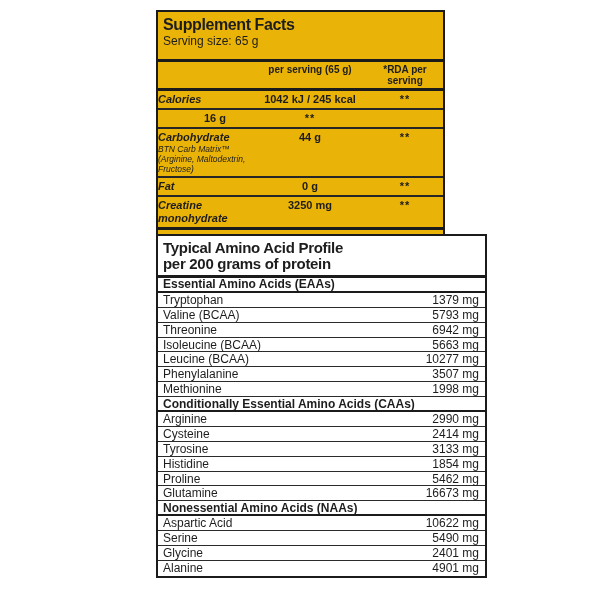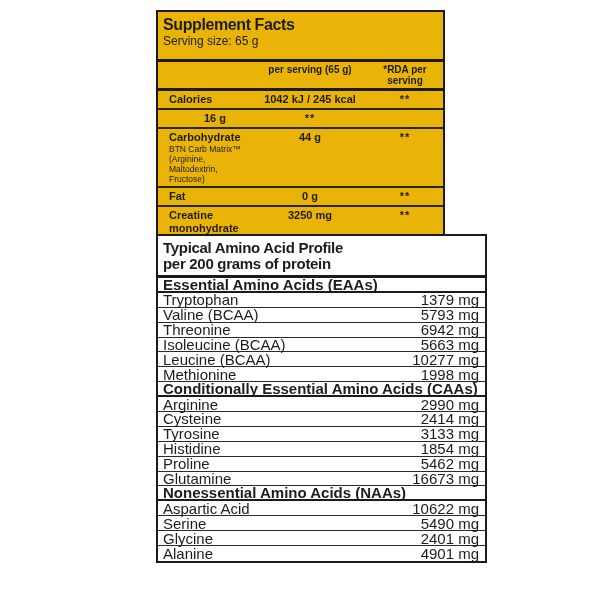--- a/index.html
+++ b/index.html
@@ -32,21 +32,21 @@
   }
   .sf-serving { font-size: 12px; line-height: 13px; margin-top: 1px; }
 
   .sf-colhead {
     display: flex; align-items: flex-start;
     border-top: 3px solid #1b1b1b;
     border-bottom: 3px solid #1b1b1b;
     font-size: 10px; font-weight: bold;
     padding: 2px 0 2px 0;
   }
-  .c-label { flex: 1 1 auto; padding-left: 11px; min-width: 0; }
+  .c-label { flex: 1 1 auto; padding-left: 0; min-width: 0; font-style: italic; }
   .c-val   { width: 114px; flex: 0 0 auto; text-align: center; }
   .c-rda   { width: 76px;  flex: 0 0 auto; text-align: center; }
 
   .sf-row {
     display: flex; align-items: flex-start;
     border-bottom: 2px solid #262626;
     font-size: 11px; line-height: 13px;
     padding: 2px 0 2px 0;
   }
   .sf-row .name { font-weight: bold; }
@@ -69,21 +69,21 @@
     padding: 4px 5px 3px 5px;
     font-size: 15px; font-weight: bold; letter-spacing: -0.3px;
     line-height: 16px;
     border-bottom: 3px solid #1b1b1b;
   }
   .aa-row {
     display: flex; justify-content: space-between; align-items: center;
     box-sizing: border-box;
     height: 14.9px;
     border-bottom: 1.5px solid #2b2b2b;
-    font-size: 15px;
+    font-size: 12px;
     padding: 0 6px 0 5px;
   }
   .aa-row .aa-name  { white-space: nowrap; }
   .aa-row .aa-value { white-space: nowrap; text-align: right; }
   .aa-section {
     font-weight: bold;
     border-bottom: 2.5px solid #1b1b1b;
   }
   .aa-body > :last-child { border-bottom: none; }
 </style>
@@ -178,20 +178,24 @@
     <span class="aa-name">Isoleucine (BCAA)</span>
     <span class="aa-value">5663 mg</span>
   </div>
 
   <div class="aa-row">
     <span class="aa-name">Leucine (BCAA)</span>
     <span class="aa-value">10277 mg</span>
   </div>
 
 
+  <div class="aa-row">
+    <span class="aa-name">Phenylalanine</span>
+    <span class="aa-value">3507 mg</span>
+  </div>
 
   <div class="aa-row">
     <span class="aa-name">Methionine</span>
     <span class="aa-value">1998 mg</span>
   </div>
 
   <div class="aa-row aa-section">
     <span class="aa-section-label">Conditionally Essential Amino Acids (CAAs)</span>
   </div>
 

